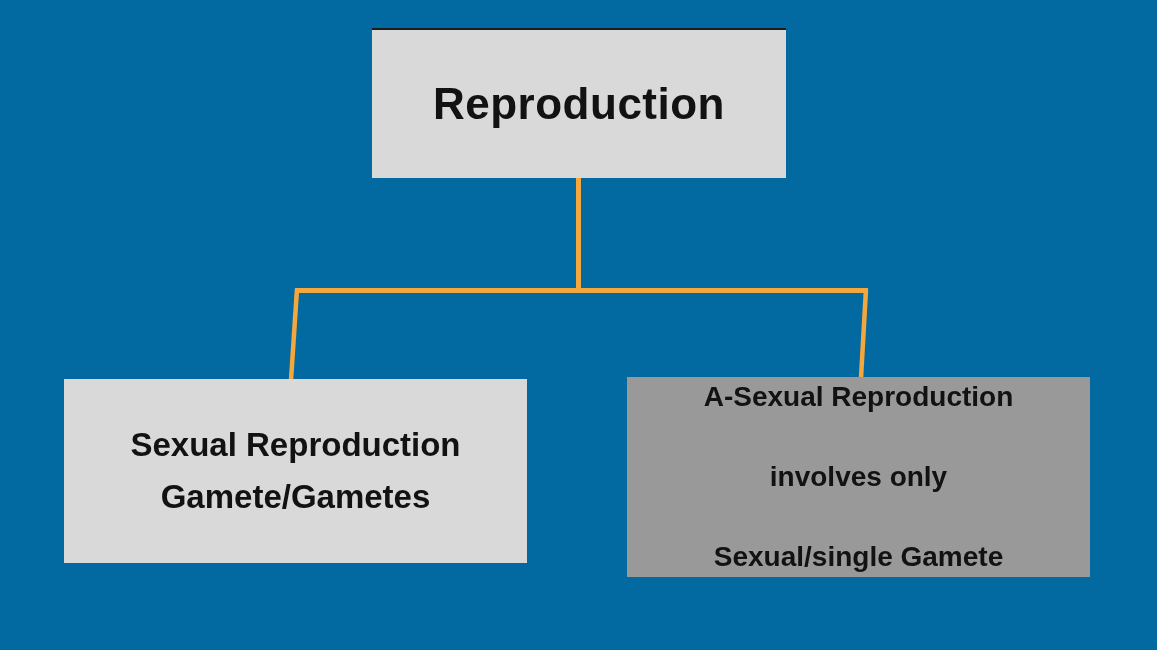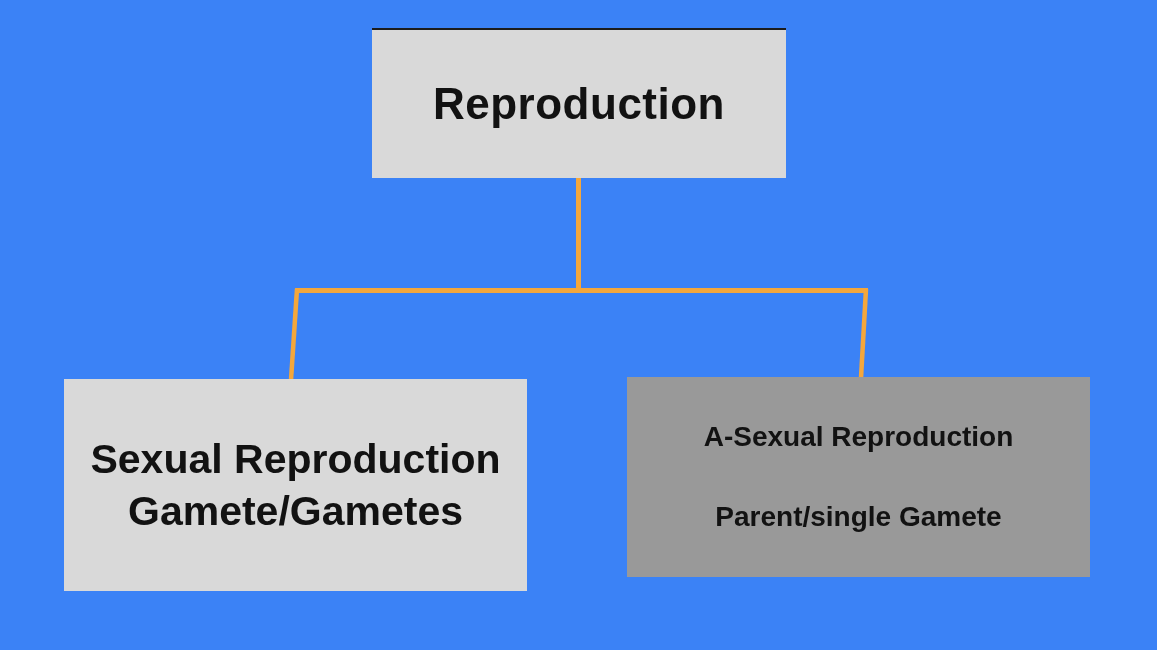--- a/index.html
+++ b/index.html
@@ -4,21 +4,21 @@
 <style>
   html, body {
     margin: 0;
     padding: 0;
     background: #000000;
   }
   .canvas {
     position: relative;
     width: 1157px;
     height: 650px;
-    background: #3b82f6;
+    background: #0369a1;
     overflow: hidden;
     font-family: "Liberation Sans", sans-serif;
   }
   .connectors {
     position: absolute;
     left: 0;
     top: 0;
     width: 1157px;
     height: 650px;
     pointer-events: none;
@@ -41,23 +41,23 @@
     height: 150px;
     background: #D9D9D9;
     border-top: 2px solid #1c1c1c;
     font-size: 44px;
     letter-spacing: 0.5px;
   }
   .node-left {
     left: 64px;
     top: 379px;
     width: 463px;
-    height: 212px;
+    height: 184px;
     background: #D9D9D9;
-    font-size: 41px;
+    font-size: 33px;
     line-height: 52px;
   }
   .node-right {
     left: 627px;
     top: 377px;
     width: 463px;
     height: 200px;
     background: #999999;
     font-size: 28px;
     line-height: 52px;
@@ -87,16 +87,17 @@
     <span class="txt-line">Reproduction</span>
   </div>
 
   <div class="node node-left">
     <span class="txt-line">Sexual Reproduction</span>
     <span class="txt-line">Gamete/Gametes</span>
   </div>
 
   <div class="node node-right">
     <span class="txt-line">A-Sexual Reproduction</span>
-    <span class="txt-line">Parent/single Gamete</span>
+    <span class="txt-line">involves only</span>
+    <span class="txt-line">Sexual/single Gamete</span>
   </div>
 
 </div>
 
 </body></html>

